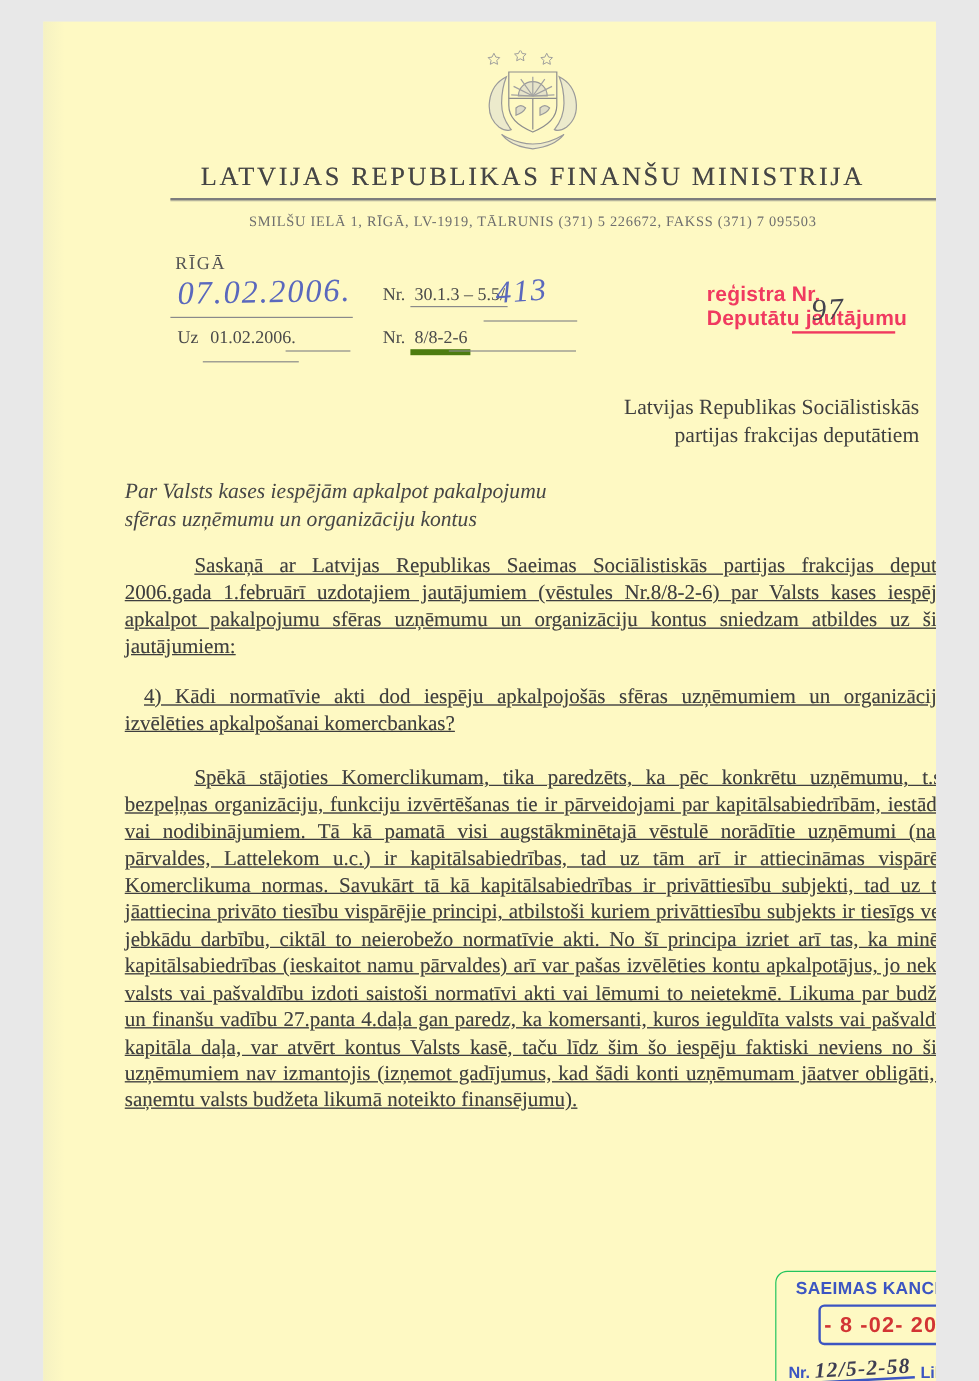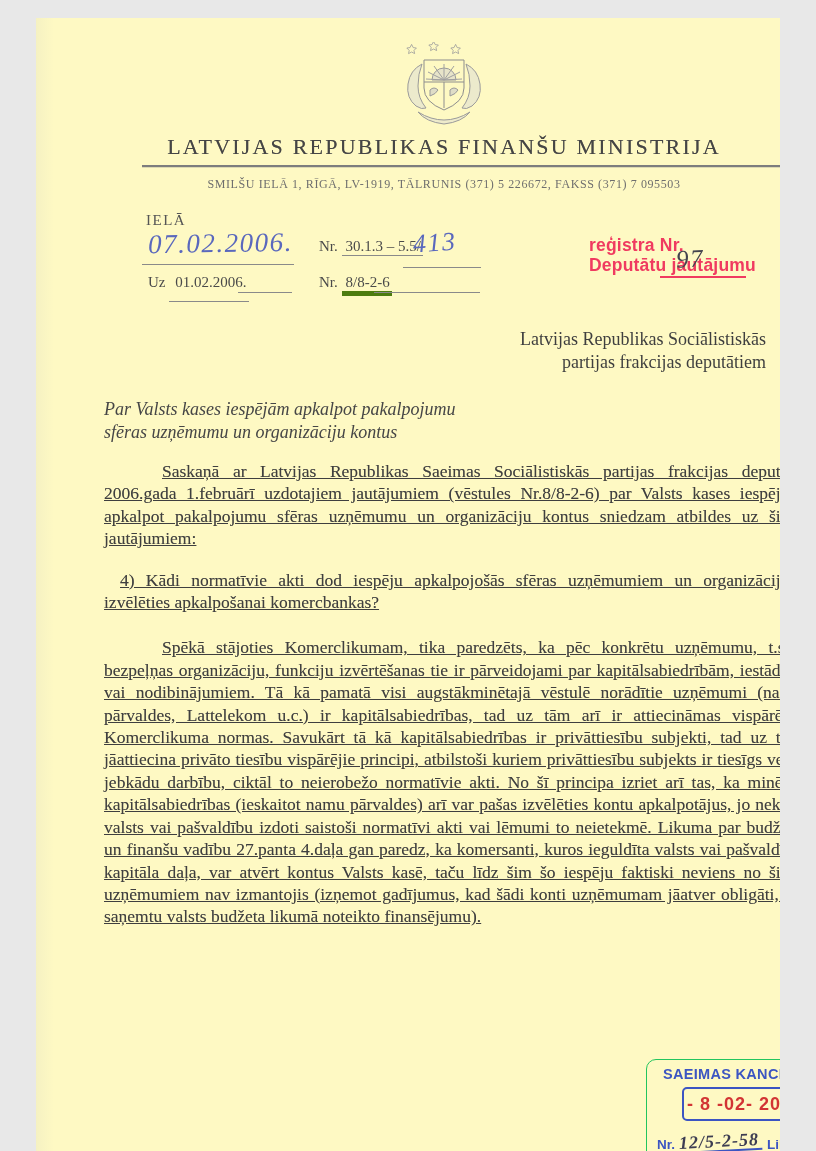--- a/index.html
+++ b/index.html
@@ -139,21 +139,21 @@
     <path d="M38 22 q-12 6 -14 20 q-2 14 8 22 q6 4 10 2 q-8 -10 -8 -22 q0 -12 4 -22 z" fill="#d6d6d6" fill-opacity="0.45" stroke="#9a9a9a"></path>
     <path d="M82 22 q12 6 14 20 q2 14 -8 22 q-6 4 -10 2 q8 -10 8 -22 q0 -12 -4 -22 z" fill="#d6d6d6" fill-opacity="0.45" stroke="#9a9a9a"></path>
 
     <path d="M34 70 q26 16 52 0 q-8 10 -26 12 q-18 -2 -26 -12 z" fill="#d6d6d6" fill-opacity="0.4" stroke="#9a9a9a"></path>
   </svg>
 
   <div class="abs ministry-title">LATVIJAS REPUBLIKAS FINANŠU MINISTRIJA</div>
   <div class="abs rule"></div>
   <div class="abs lh-address">SMILŠU IELĀ 1, RĪGĀ, LV-1919, TĀLRUNIS (371) 5 226672, FAKSS (371) 7 095503</div>
 
-  <div class="abs city">IELĀ</div>
+  <div class="abs city">RĪGĀ</div>
   <div class="abs hw-date hand ink-blue">07.02.2006.</div>
   <div class="abs u-date"></div>
 
   <div class="abs outnum-row">
     <span>Nr.</span>
     <span class="val">30.1.3 – 5.5/</span>
   </div>
   <div class="abs hw-413 hand ink-blue">413</div>
   <div class="abs u-413"></div>
 

